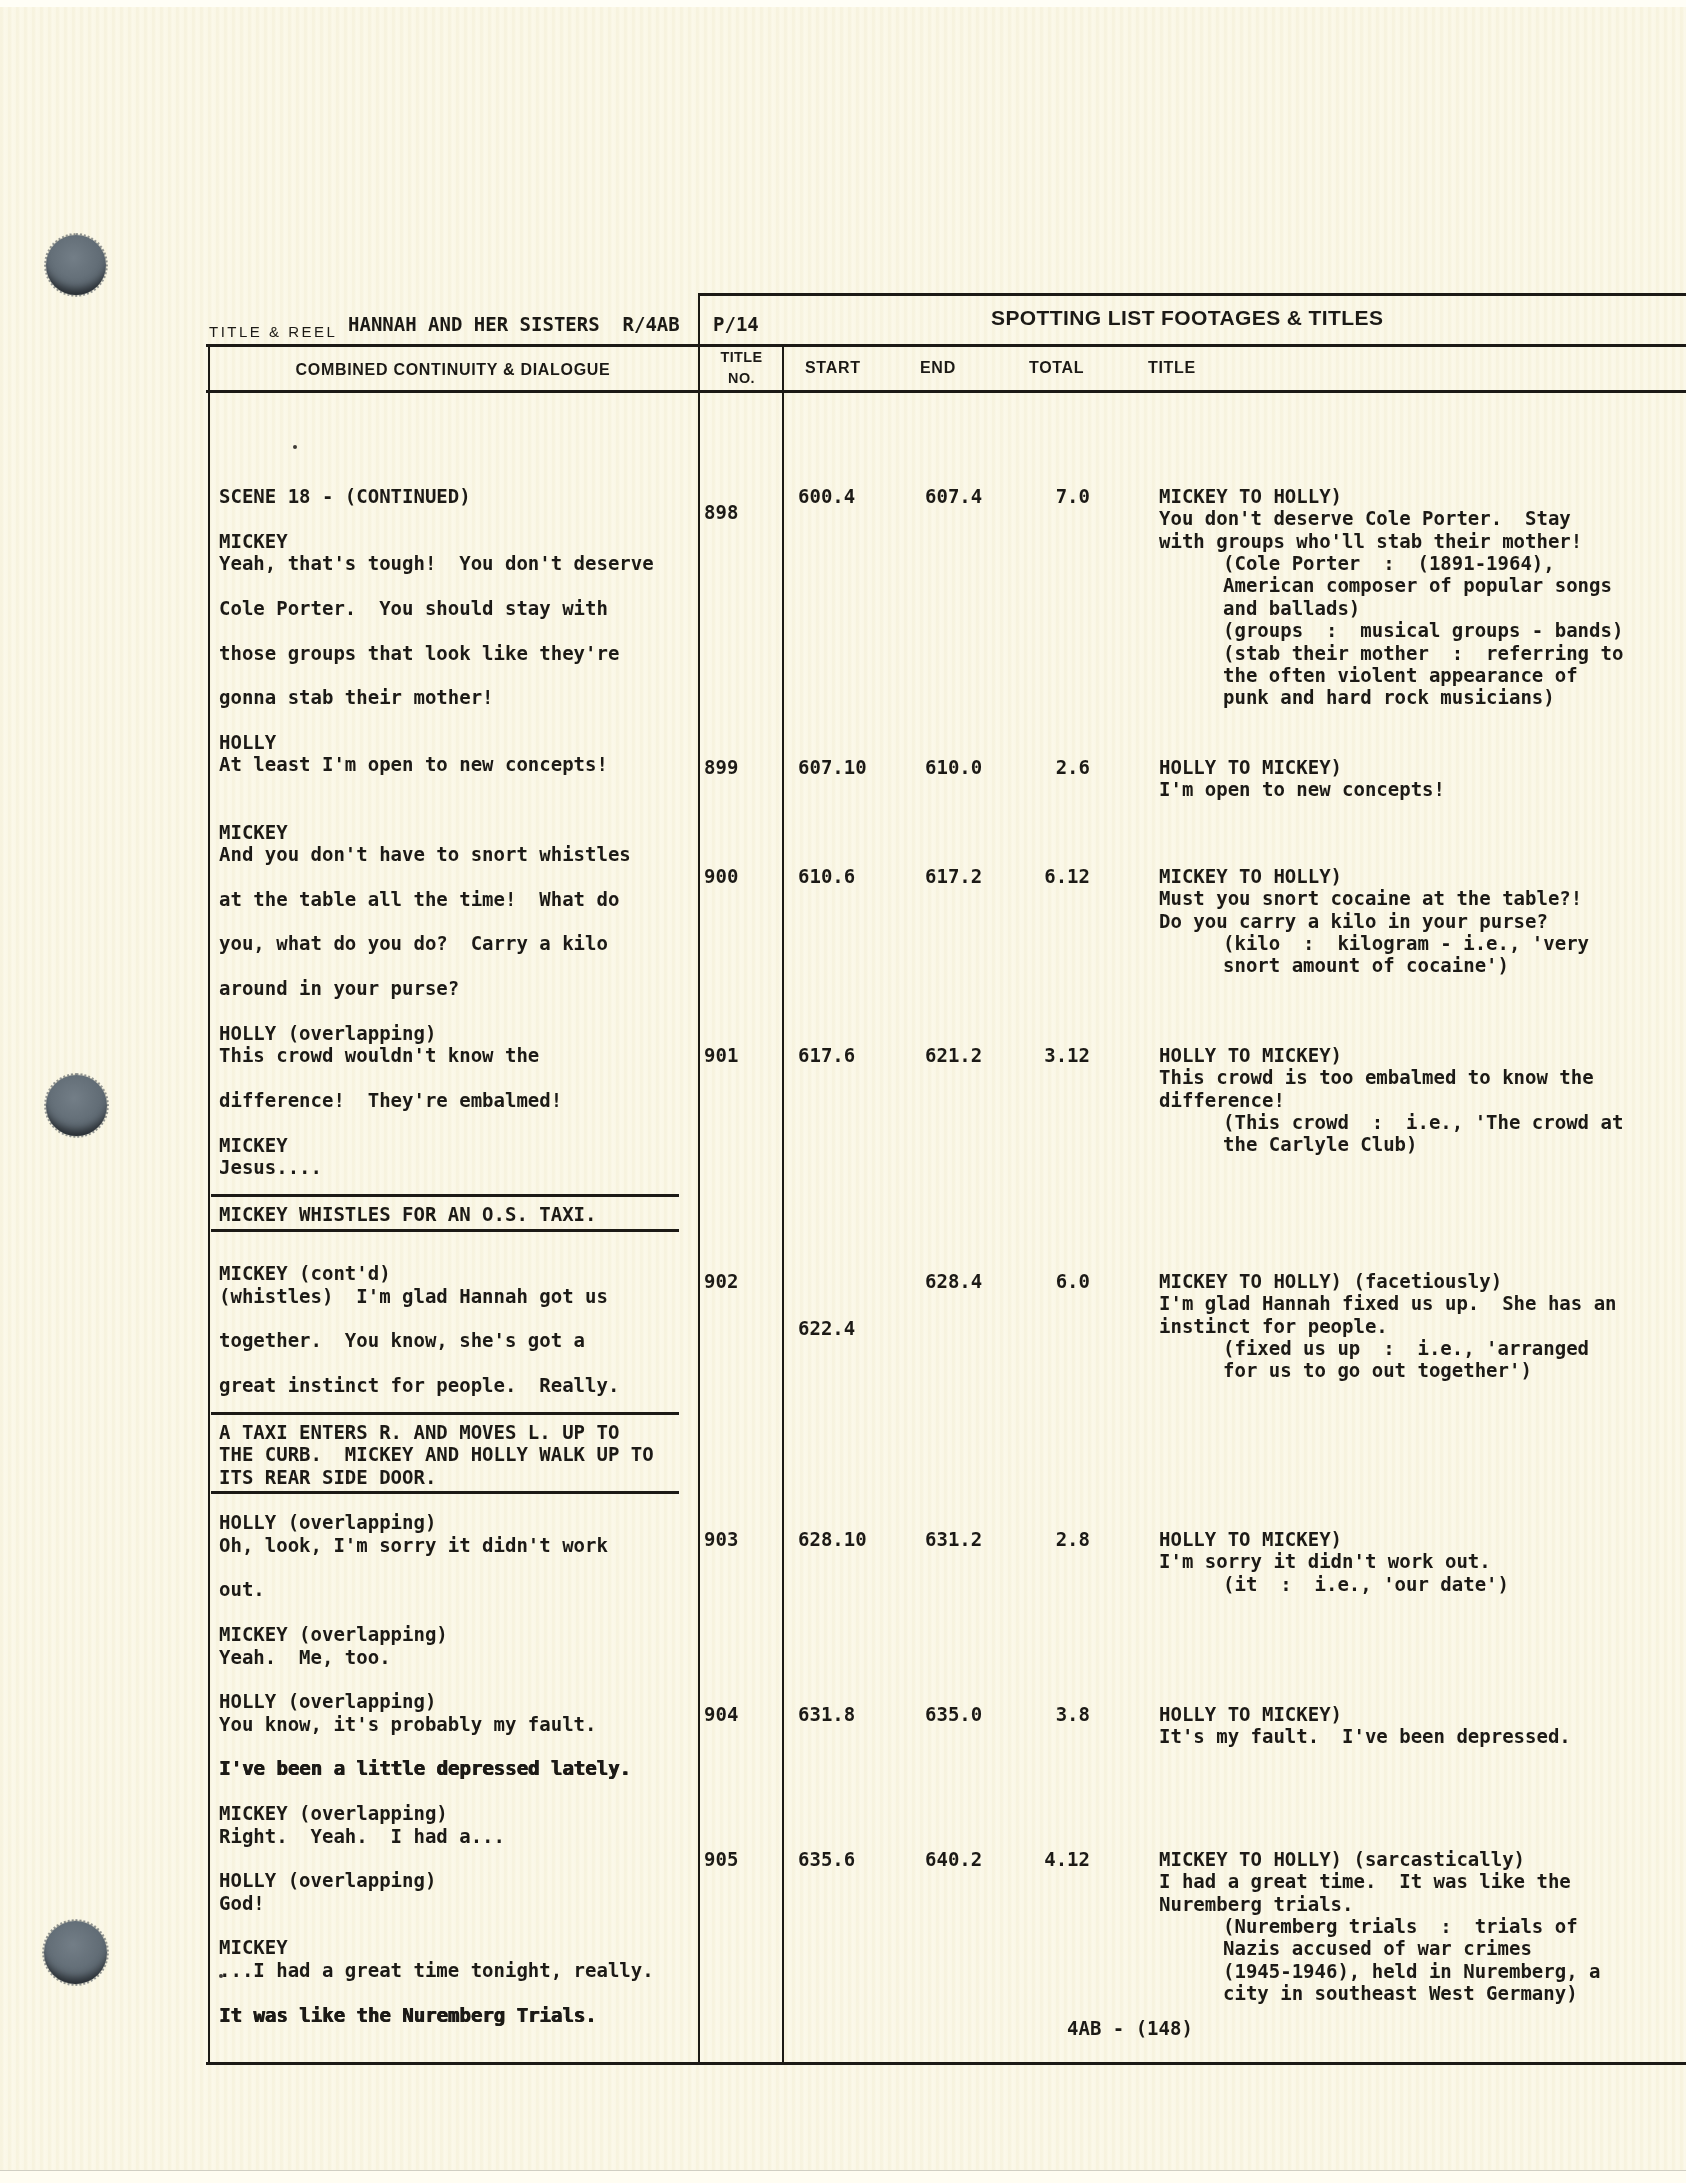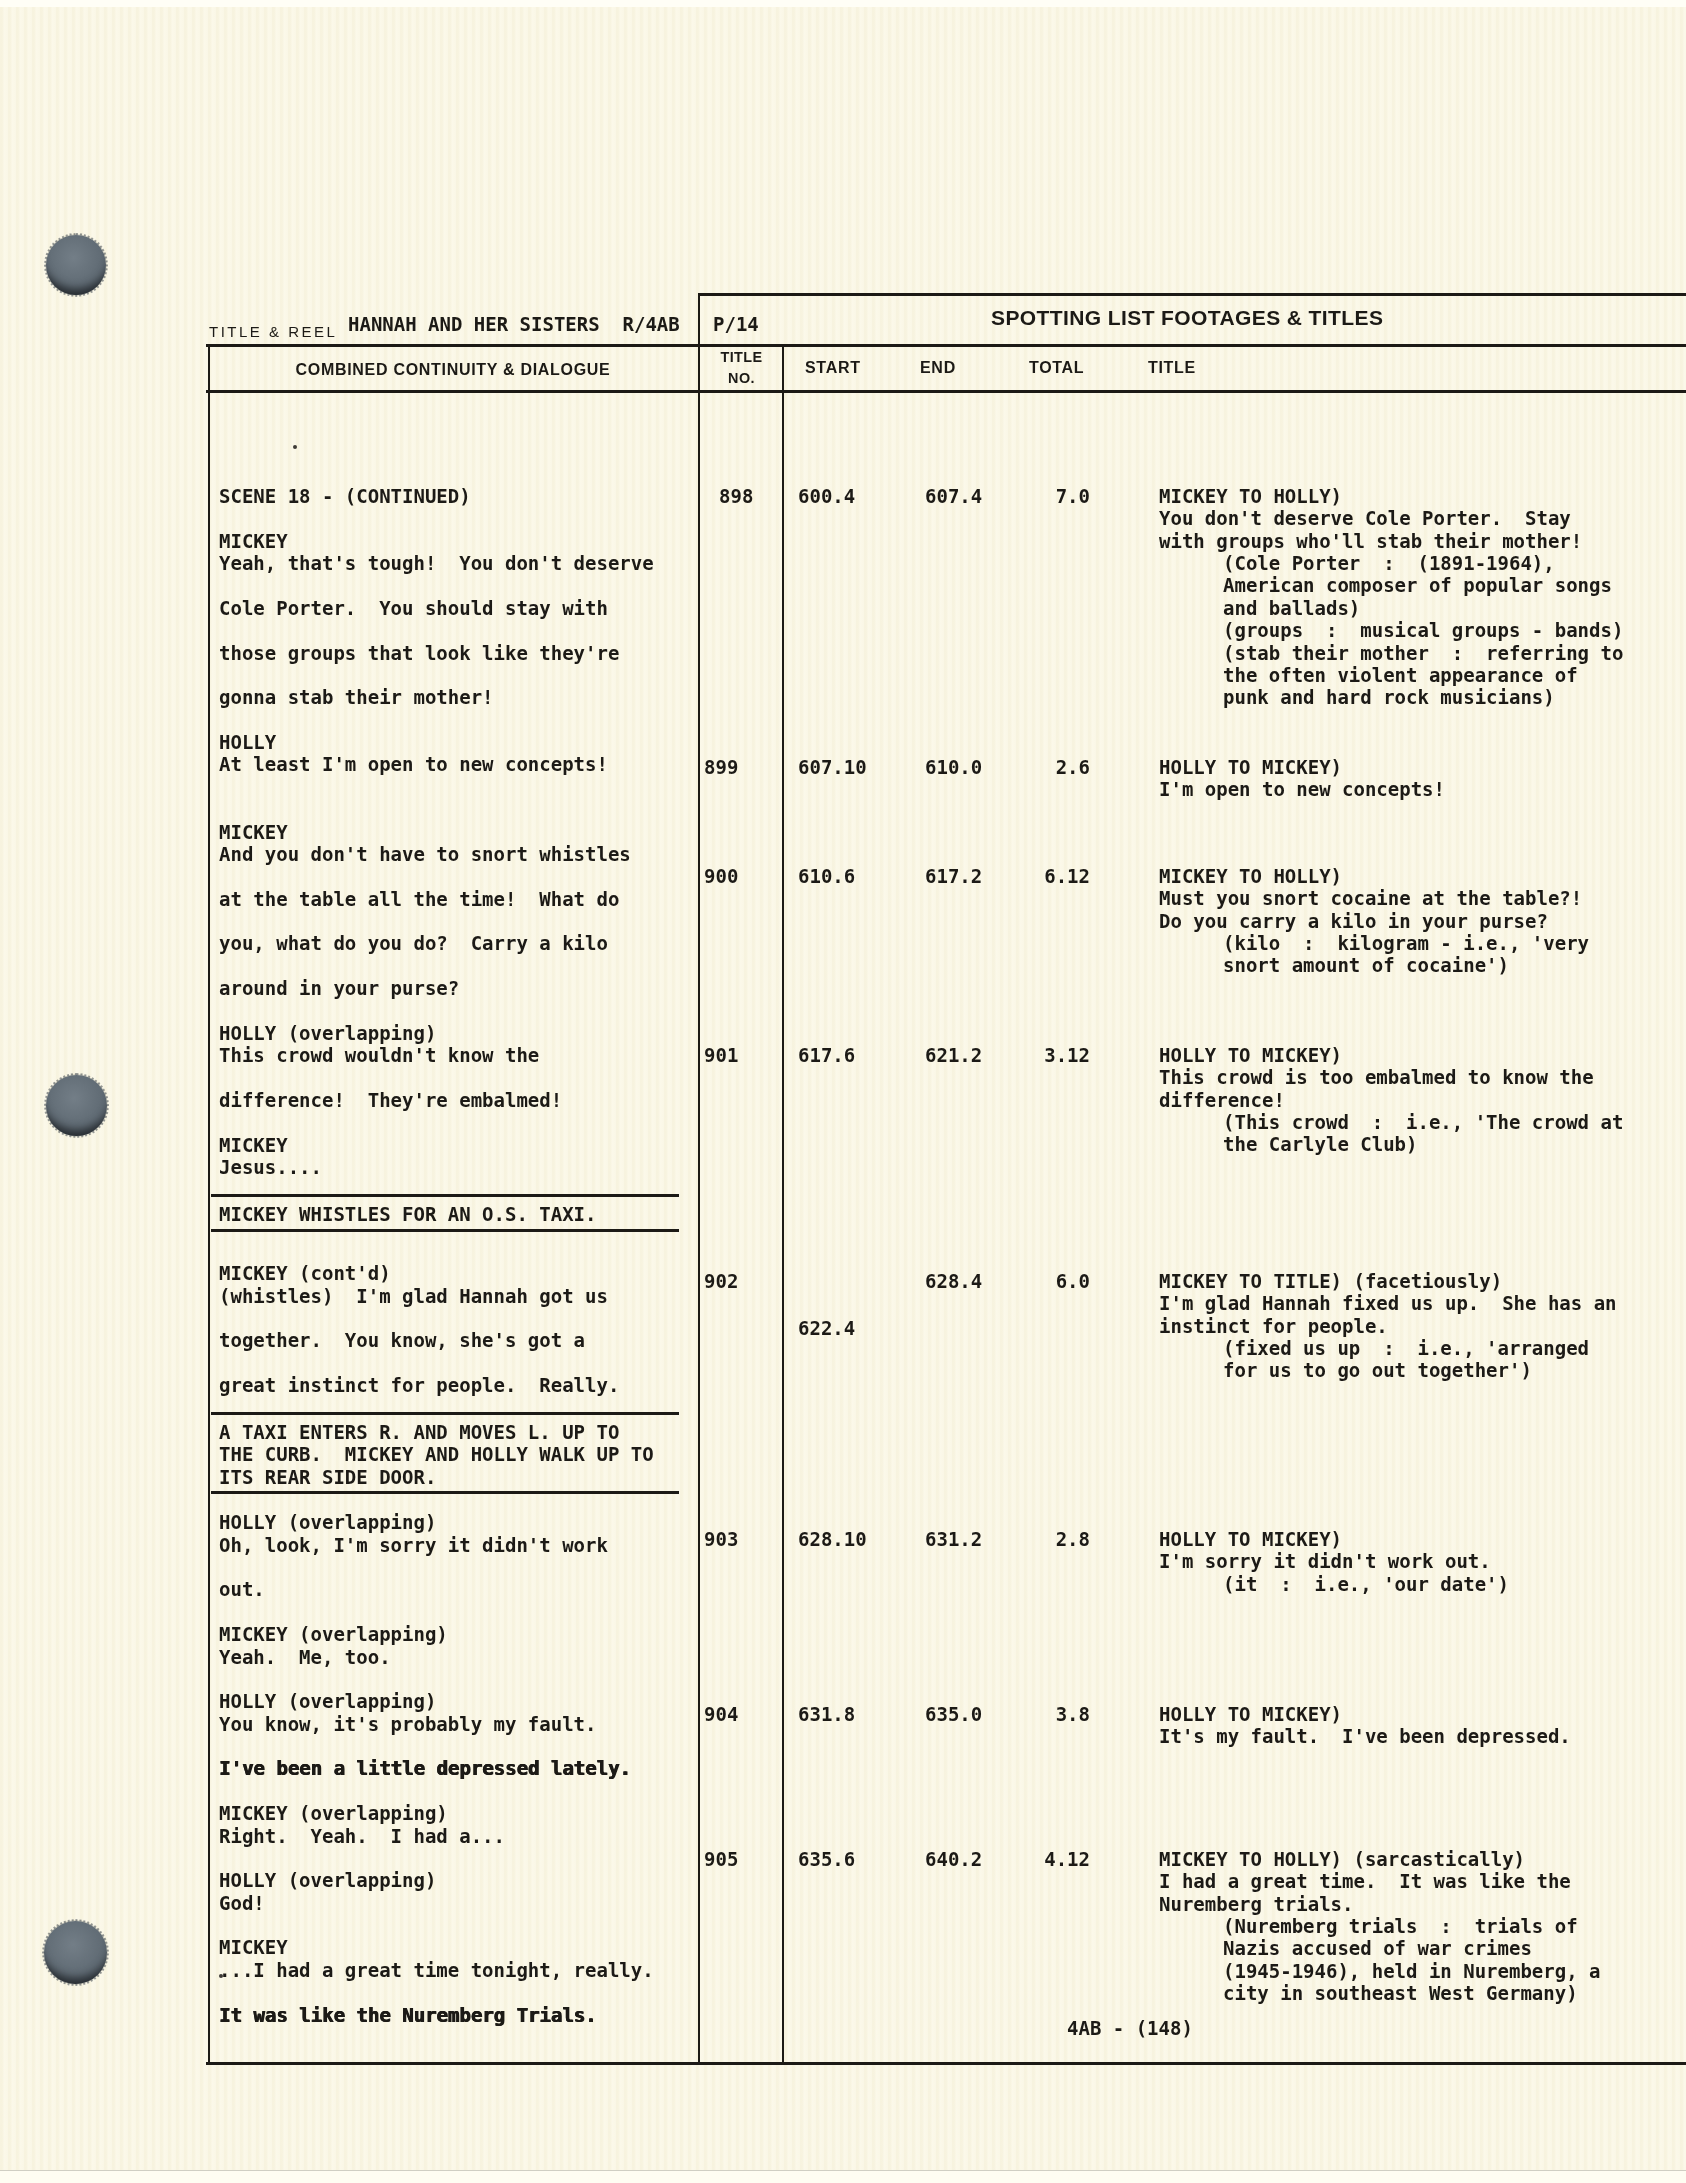--- a/index.html
+++ b/index.html
@@ -142,21 +142,21 @@
       <div class="tw" style="top: 1936px; left: 219px;">MICKEY</div>
       <div class="tw" style="top: 1959px; left: 219px; text-align: right;">...I had a great time tonight, really.</div>
       <div class="tw bold2" style="top: 2004px; left: 219px;">It was like the Nuremberg Trials.</div>
       <div class="dirrule" style="top: 1194px;"></div>
       <div class="dirrule" style="top: 1229px;"></div>
       <div class="dirrule" style="top: 1412px;"></div>
       <div class="dirrule" style="top: 1491px;"></div>
     </div>
   <div id="cuecol">
       <div class="" style="position: absolute; left: 0px; top: 485px;">
-        <div class="tw cue-num" style="top: 0px; margin-left: 15px;">898</div>
+        <div class="tw cue-num" style="top: 16px;">898</div>
         <div class="tw cue-start" style="top: 0px;">600.4</div>
         <div class="tw cue-end" style="top: 0px;">607.4</div>
         <div class="tw cue-total" style="top: 0px;">7.0</div>
         <div class="tw" style="top: 0px; left: 1159px;">MICKEY TO HOLLY)</div>
         <div class="tw" style="top: 22.4px; left: 1159px;">You don't deserve Cole Porter.  Stay</div>
         <div class="tw" style="top: 45px; left: 1159px;">with groups who'll stab their mother!</div>
         <div class="tw" style="top: 67px; left: 1223px;">(Cole Porter  :  (1891-1964),</div>
         <div class="tw" style="top: 89px; left: 1223px;">American composer of popular songs</div>
         <div class="tw" style="top: 112px; left: 1223px;">and ballads)</div>
         <div class="tw" style="top: 134px; left: 1223px;">(groups  :  musical groups - bands)</div>
@@ -192,21 +192,21 @@
         <div class="tw" style="top: 22.4px; left: 1159px;">This crowd is too embalmed to know the</div>
         <div class="tw" style="top: 45px; left: 1159px;">difference!</div>
         <div class="tw" style="top: 67px; left: 1223px;">(This crowd  :  i.e., 'The crowd at</div>
         <div class="tw" style="top: 89px; left: 1223px;">the Carlyle Club)</div>
       </div>
       <div class="" style="position: absolute; left: 0px; top: 1270px;">
         <div class="tw cue-num" style="top: 0px;">902</div>
         <div class="tw cue-start" style="top: 0px; margin-top: 47px;">622.4</div>
         <div class="tw cue-end" style="top: 0px;">628.4</div>
         <div class="tw cue-total" style="top: 0px;">6.0</div>
-        <div class="tw" style="top: 0px; left: 1159px;">MICKEY TO TITLE) (facetiously)</div>
+        <div class="tw" style="top: 0px; left: 1159px;">MICKEY TO HOLLY) (facetiously)</div>
         <div class="tw" style="top: 22.4px; left: 1159px;">I'm glad Hannah fixed us up.  She has an</div>
         <div class="tw" style="top: 45px; left: 1159px;">instinct for people.</div>
         <div class="tw" style="top: 67px; left: 1223px;">(fixed us up  :  i.e., 'arranged</div>
         <div class="tw" style="top: 89px; left: 1223px;">for us to go out together')</div>
       </div>
       <div class="" style="position: absolute; left: 0px; top: 1528px;">
         <div class="tw cue-num" style="top: 0px;">903</div>
         <div class="tw cue-start" style="top: 0px;">628.10</div>
         <div class="tw cue-end" style="top: 0px;">631.2</div>
         <div class="tw cue-total" style="top: 0px;">2.8</div>

